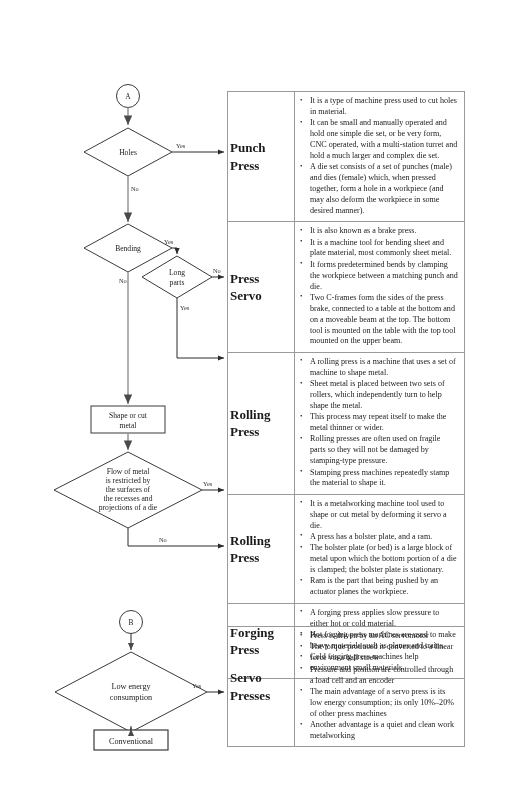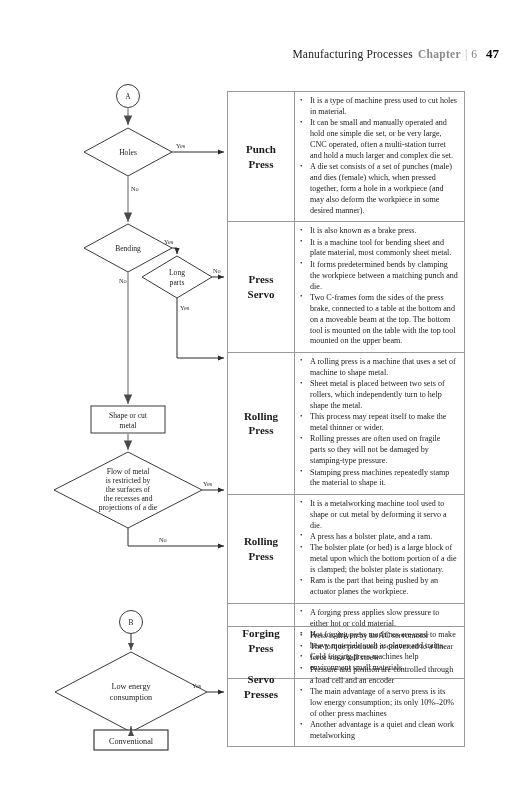--- a/index.html
+++ b/index.html
@@ -48,23 +48,23 @@
     border-collapse:collapse;
     table-layout:fixed;
   }
   .proc-table td{
     border:1px solid #9a9a9a;
     vertical-align:middle;
     padding:0;
   }
   .proc-table td.name{
     width:62px;
-    text-align:center;
+    text-align:left;
     font-weight:bold;
-    font-size:11px;
+    font-size:13px;
     line-height:1.32;
     padding:3px 2px;
   }
   .proc-table td.desc{
     padding:4px 6px 4px 2px;
   }
   .desc ul{
     margin:0;padding:0 0 0 13px;
     list-style:none;
   }
@@ -81,23 +81,20 @@
     font-size:7px;color:#222;
   }
   #table-main{left:227px;top:91px;width:238px;}
   #table-servo{left:227px;top:626px;width:238px;}
 </style>
 </head>
 <body>
 
 <div class="page">
 
-  <div class="header">
-    <span class="h-title">Manufacturing Processes</span><span class="h-chapter">Chapter</span><span class="h-sep">|</span><span class="h-num">6</span><span class="h-page">47</span>
-  </div>
 
   <svg class="chart-svg" width="531" height="800" viewBox="0 0 531 800">
     <defs>
       <marker id="ah" markerWidth="7" markerHeight="7" refX="6" refY="3" orient="auto" markerUnits="strokeWidth">
         <path d="M0,0.4 L6,3 L0,5.6 z" fill="#2b2b2b"></path>
       </marker>
       <marker id="ahg" markerWidth="7" markerHeight="7" refX="6" refY="3" orient="auto" markerUnits="strokeWidth">
         <path d="M0,0.4 L6,3 L0,5.6 z" fill="#4a4a4a"></path>
       </marker>
     </defs>
@@ -206,21 +203,21 @@
   <table class="proc-table" id="table-main">
     <tbody>
       <tr>
         <td class="name">
           <span>Punch</span><br>
           <span>Press</span>
         </td>
         <td class="desc">
           <ul>
             <li>It is a type of machine press used to cut holes in material.</li>
-            <li>It can be small and manually operated and hold one simple die set, or be very large, CNC operated, often a multi-station turret and hold a much larger and complex die set.</li>
+            <li>It can be small and manually operated and hold one simple die set, or be very form, CNC operated, with a multi-station turret and hold a much larger and complex die set.</li>
             <li>A die set consists of a set of punches (male) and dies (female) which, when pressed together, form a hole in a workpiece (and may also deform the workpiece in some desired manner).</li>
           </ul>
         </td>
       </tr>
       <tr>
         <td class="name">
           <span>Press</span><br>
           <span>Servo</span>
         </td>
         <td class="desc">

